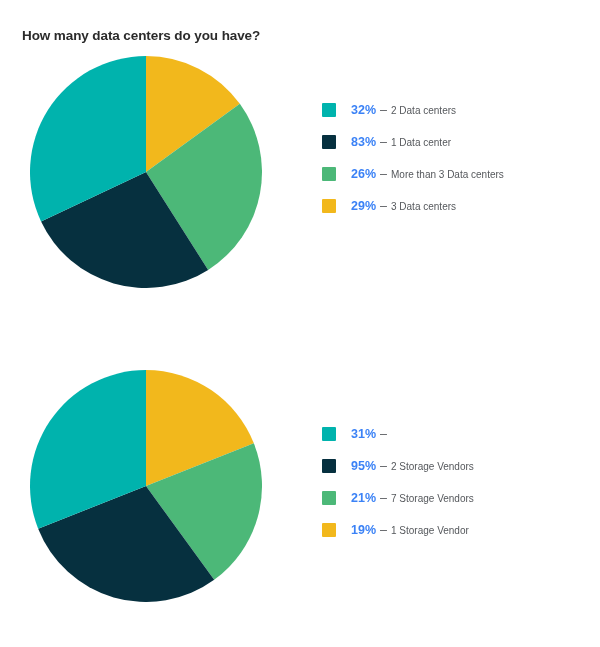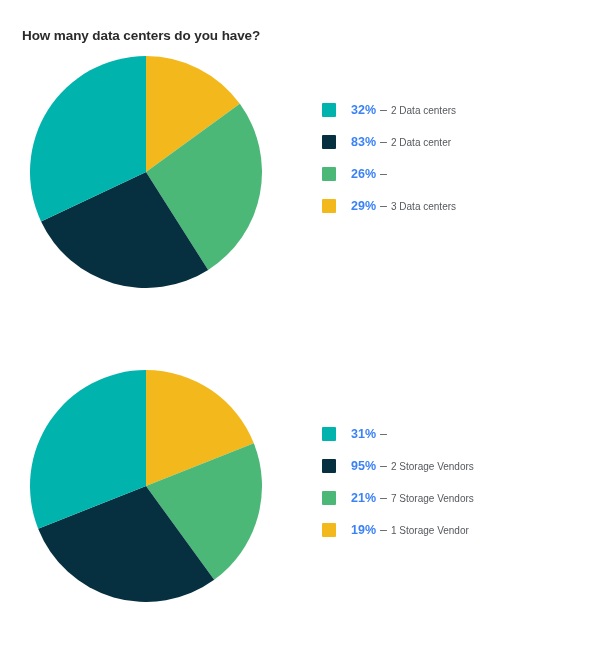--- a/index.html
+++ b/index.html
@@ -99,26 +99,27 @@
     <div class="legend-row">
       <span class="legend-swatch" style="background: rgb(0, 179, 173);"></span>
       <span class="legend-pct">32%</span>
       <span class="legend-dash">–</span>
       <span class="legend-label">2 Data centers</span>
     </div>
     <div class="legend-row">
       <span class="legend-swatch" style="background: rgb(6, 48, 63);"></span>
       <span class="legend-pct">83%</span>
       <span class="legend-dash">–</span>
-      <span class="legend-label">2 Data center</span>
+      <span class="legend-label">1 Data center</span>
     </div>
     <div class="legend-row">
       <span class="legend-swatch" style="background: rgb(76, 184, 120);"></span>
       <span class="legend-pct">26%</span>
       <span class="legend-dash">–</span>
+      <span class="legend-label">More than 3 Data centers</span>
     </div>
     <div class="legend-row">
       <span class="legend-swatch" style="background: rgb(242, 184, 28);"></span>
       <span class="legend-pct">29%</span>
       <span class="legend-dash">–</span>
       <span class="legend-label">3 Data centers</span>
     </div>
   </div>
 </section>
 

